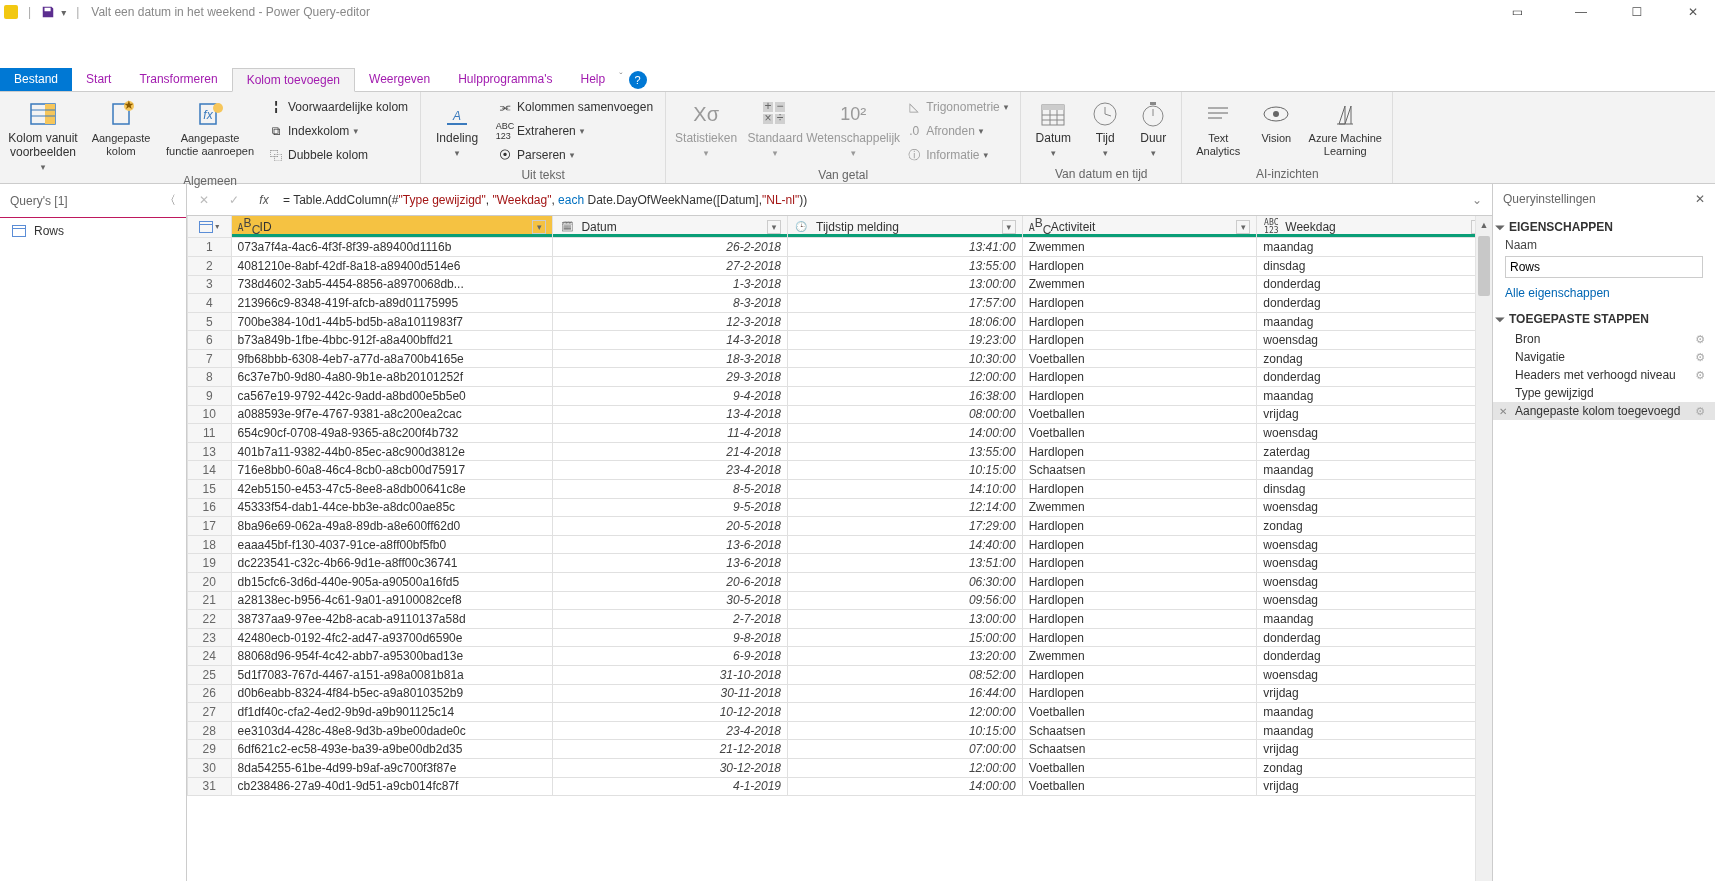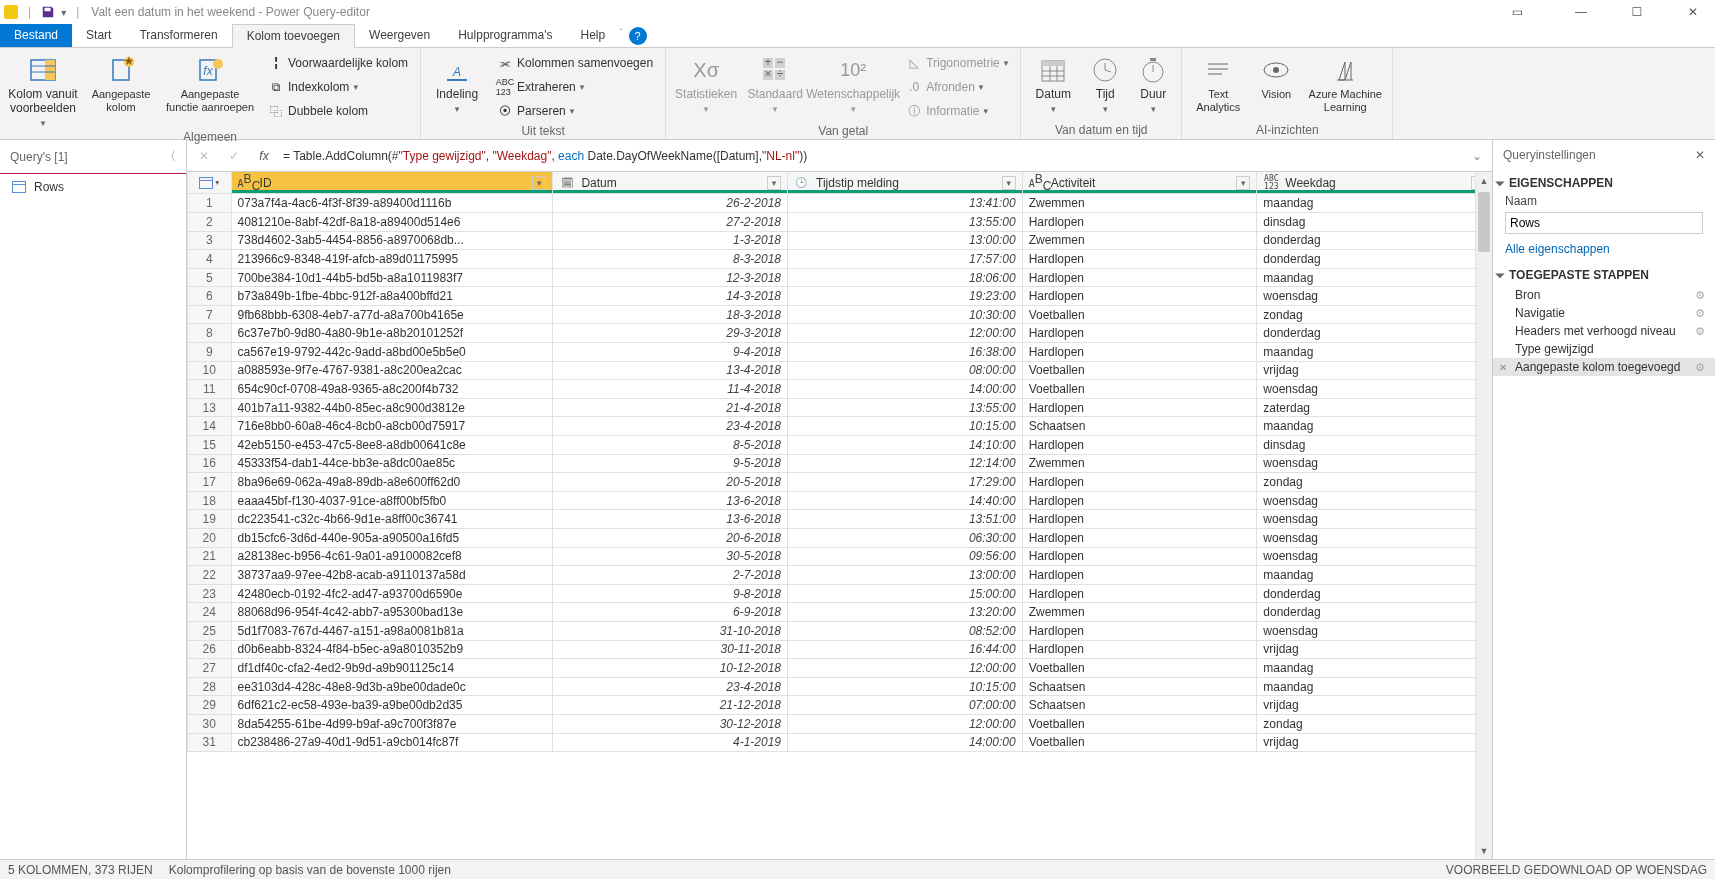--- a/index.html
+++ b/index.html
@@ -9,22 +9,22 @@
   .titlebar { height: 24px; display: flex; align-items: center; padding: 0 4px; background: #fff; }
   .titlebar .app-icons { display: flex; align-items: center; gap: 6px; }
   .titlebar .app-icon { width: 14px; height: 14px; background: linear-gradient(135deg, #F2C811, #F2C811); border-radius: 2px; }
   .titlebar .sep { color: #aaa; margin: 0 4px; }
   .titlebar .save-icon { width: 14px; height: 14px; fill: #5b2d8f; }
   .titlebar .title-text { color: #888; margin-left: 8px; }
   .winbtns { margin-left: auto; display:flex; align-items:center; gap: 20px; }
   .winbtns .wb { width: 36px; height: 22px; display:flex; align-items:center; justify-content:center; color:#555; }
   
   
-  .tabs { height: 24px; display:flex; align-items:stretch; background:#fff; border-bottom: 1px solid #ccc; }
-  .tab { padding: 4px 14px; color:#404040; cursor:pointer; }
+  .tabs { height: 24px; display:flex; align-items:stretch; background:#fff; border-bottom: 1px solid #ccc; margin-top: 44px; }
+  .tab { padding: 4px 14px; color:#a21caf; cursor:pointer; }
   .tab.active { background: #0078d4; color:#fff; }
   .tab.selected { background:#f3f3f3; border: 1px solid #ccc; border-bottom: 1px solid #f3f3f3; margin-bottom:-1px; }
   .tabs .help-icon { margin-left:auto; width: 18px; height: 18px; border-radius:50%; background:#0078d4; color:#fff; display:flex; align-items:center; justify-content:center; font-size:11px; margin: 3px 6px 0 0;}
   .tabs .drop { color:#888; margin: 4px 6px 0 0; font-size: 10px;}
   
   
   .ribbon { height: 92px; background: #f3f3f3; border-bottom:1px solid #ccc; display:flex; }
   .rgroup { border-right:1px solid #ddd; display:flex; flex-direction:column; padding: 4px 8px 0 8px; }
   .rgroup .body { flex:1; display:flex; align-items:flex-start; gap:8px; }
   .rgroup .label { text-align:center; color:#666; font-size:12px; padding:2px 0; }

